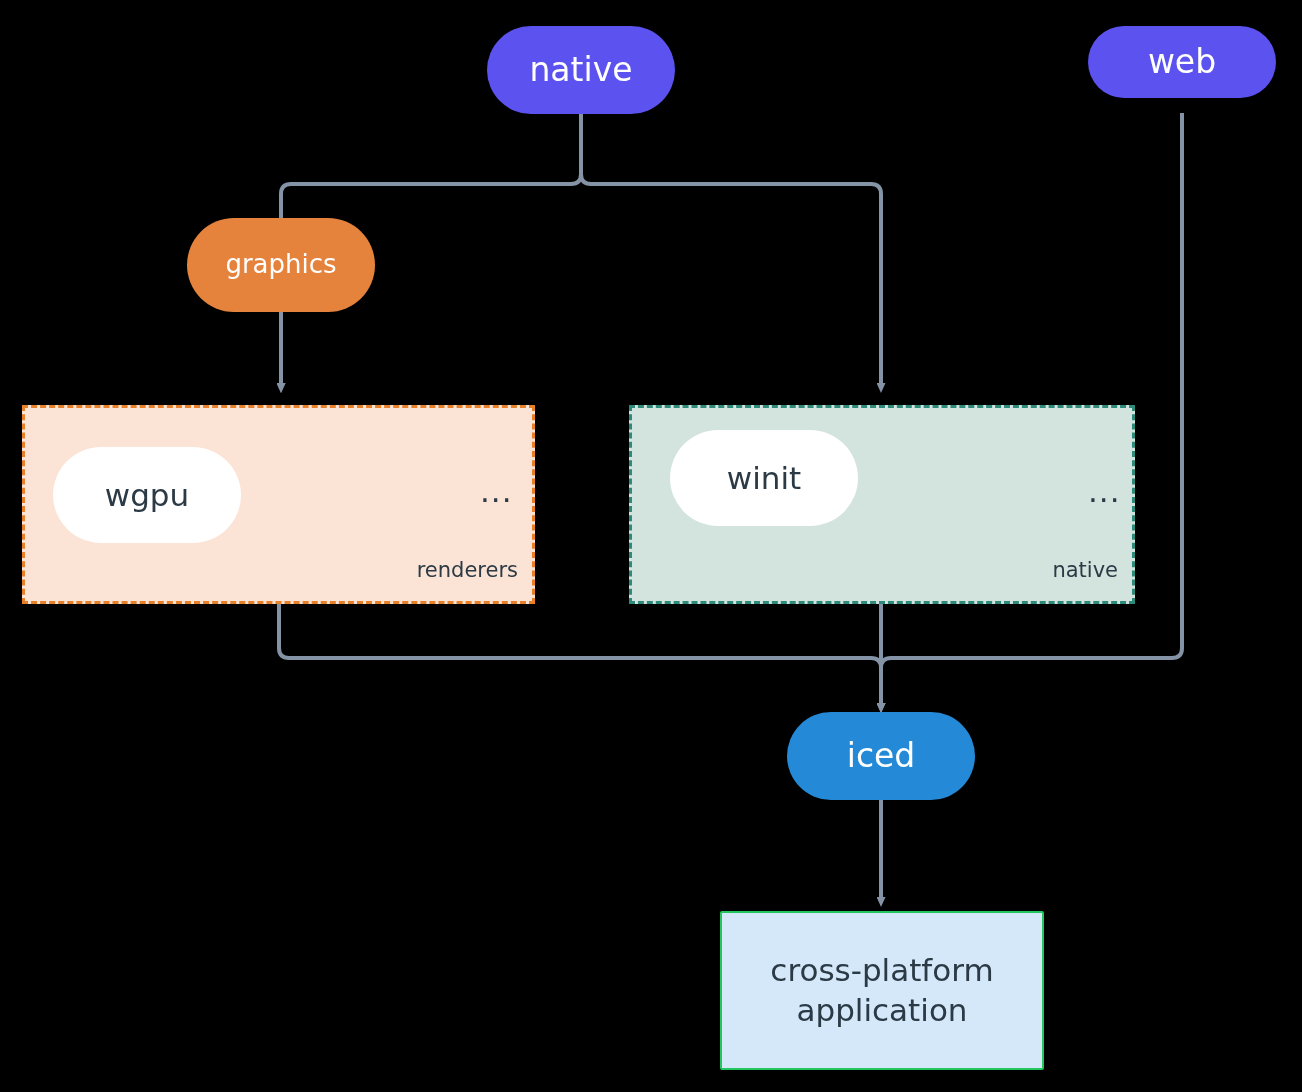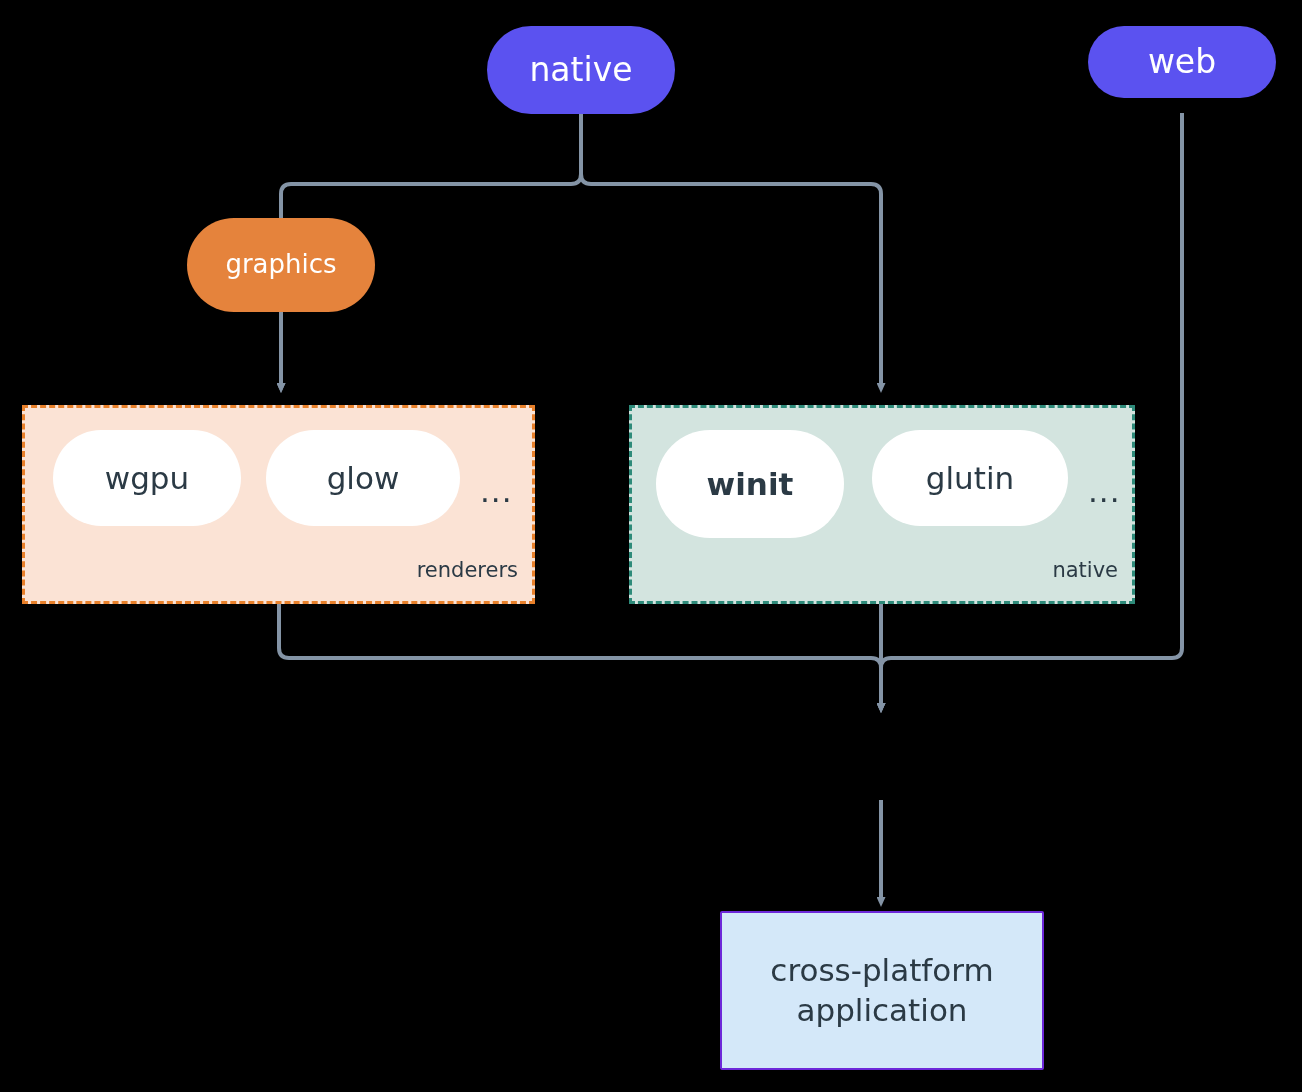--- a/index.html
+++ b/index.html
@@ -46,21 +46,21 @@
     font-size: 26px;
   }
   .node-iced {
     background: #2489D6;
     color: #FFFFFF;
     font-size: 33px;
   }
   .node-app {
     background: #D4E8F9;
     color: #2B3A45;
-    border: 2px solid #6d28d9;
+    border: 2px solid #22c55e;
     font-size: 31px;
     flex-direction: column;
     border-radius: 2px;
   }
   .node-app span {
     display: block;
   }
   .group-box {
     position: absolute;
     box-sizing: border-box;
@@ -132,40 +132,37 @@
 
   <div class="node pill node-web" style="left:1088px; top:26px; width:188px; height:72px;">
     <span>web</span>
   </div>
 
   <div class="node pill node-graphics" style="left:187px; top:218px; width:188px; height:94px;">
     <span>graphics</span>
   </div>
 
   <div class="group-box group-renderers" style="left:22px; top:405px; width:513px; height:199px;">
-    <div class="sub-pill" style="left:28px; top:22px; width:188px; height:96px;">
+    <div class="sub-pill" style="left:28px; top:39px; width:188px; height:96px;">
       <span>wgpu</span>
-    </div>
-    <div class="sub-pill" style="left:241px; top:22px; width:194px; height:96px;">
-      <span>glow</span>
     </div>
     <div class="ellipsis" style="left:455px; top:68px;">...</div>
     <div class="group-label" style="right:14px; bottom:20px;">renderers</div>
   </div>
 
   <div class="group-box group-shells" style="left:629px; top:405px; width:506px; height:199px;">
-    <div class="sub-pill" style="left:24px; top:22px; width:188px; height:108px;font-weight:bold;">
+    <div class="sub-pill" style="left:38px; top:22px; width:188px; height:96px;">
       <span>winit</span>
-    </div>
-    <div class="sub-pill" style="left:240px; top:22px; width:196px; height:96px;">
-      <span>glutin</span>
     </div>
     <div class="ellipsis" style="left:456px; top:68px;">...</div>
     <div class="group-label" style="right:14px; bottom:20px;">native</div>
   </div>
 
+  <div class="node pill node-iced" style="left:787px; top:712px; width:188px; height:88px;">
+    <span>iced</span>
+  </div>
 
   <div class="node node-app" style="left:720px; top:911px; width:324px; height:159px;">
     <span>cross-platform</span>
     <span>application</span>
   </div>
 
 </div>
 
 </body></html>

